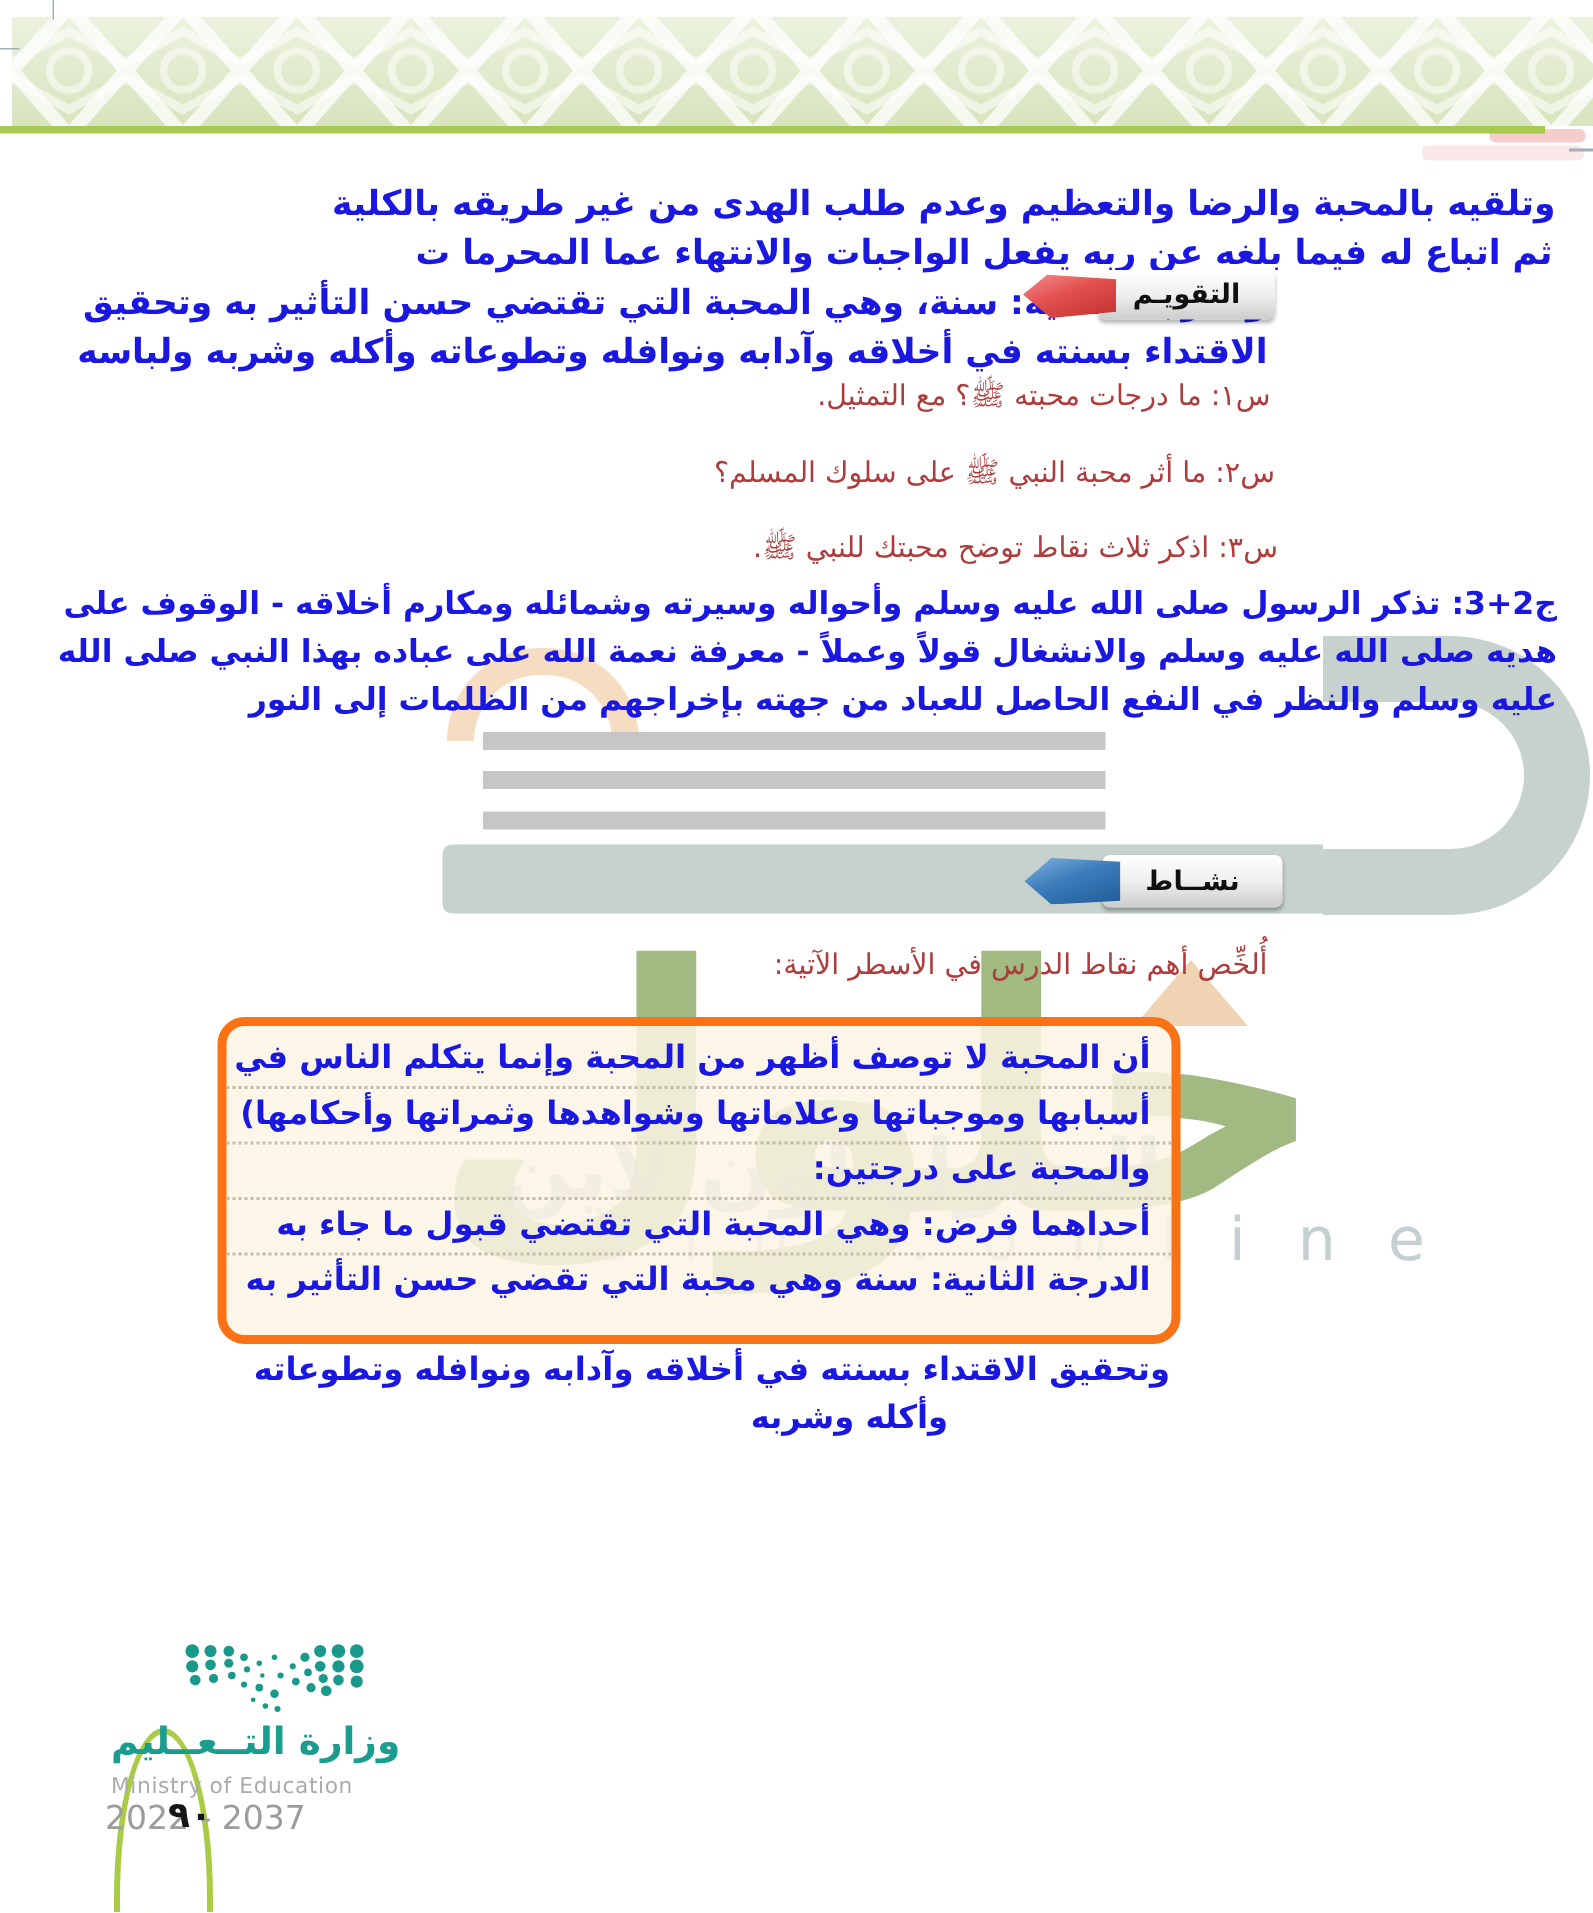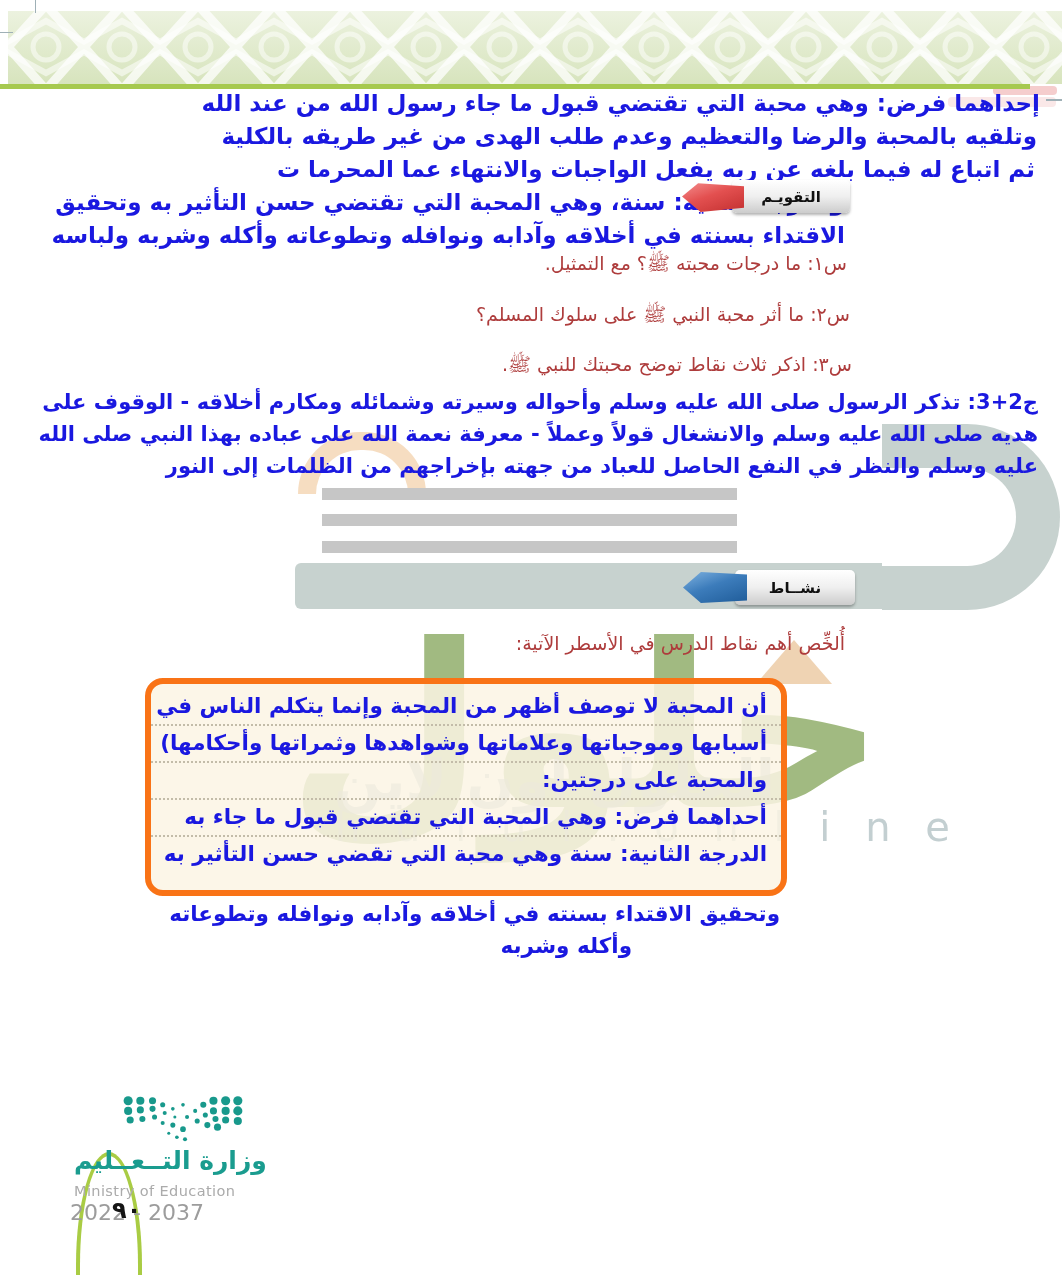--- a/index.html
+++ b/index.html
@@ -32,21 +32,21 @@
     color:#ae3c3c;direction:rtl;text-align:right;white-space:nowrap;
     font-size:19px;z-index:3;
   }
 
   
   .tab-label{
     display:flex;align-items:center;justify-content:center;
     height:33px;border-radius:5px;
     background:linear-gradient(180deg,#ffffff 0%,#efefef 50%,#cccccc 100%);
     box-shadow:0 2px 3px rgba(0,0,0,.30);
-    color:#101010;font-weight:bold;font-size:15px;direction:rtl;
+    color:#101010;font-weight:bold;font-size:18px;direction:rtl;
     z-index:3;
   }
   .tab-arrow{z-index:4;}
   .arrow-red{
     background:linear-gradient(160deg,#f59090 0%,#e35050 45%,#c22f2f 100%);
     clip-path:polygon(0 48%,26% 4%,100% 14%,100% 86%,30% 100%);
   }
   .arrow-blue{
     background:linear-gradient(160deg,#7fb2e0 0%,#3c7cbb 45%,#1f5c99 100%);
     clip-path:polygon(0 50%,28% 0,100% 8%,100% 92%,28% 100%);
@@ -142,21 +142,20 @@
   <div class="abs smudge" style="left:948px;top:97px;width:108px;height:10px;background:rgba(226,112,112,.16);"></div>
 
   <div class="abs wm wm-peach-arc"></div>
   <div class="abs wm wm-band"></div>
   <div class="abs wm wm-arc"></div>
   <div class="abs wm wm-peach-tri"></div>
   <div class="abs wm wm-word">حلول</div>
   <div class="abs wm wm-sub-ar">الحلول اون لاين</div>
   <div class="abs wm wm-sub-en">h ü l u l . o n l i n e</div>
 
-  <div class="abs hand intro" style="top:88px;right:22px;">إحداهما فرض: وهي محبة التي تقتضي قبول ما جاء رسول الله من عند الله</div>
   <div class="abs hand intro" style="top:121px;right:25px;">وتلقيه بالمحبة والرضا والتعظيم وعدم طلب الهدى من غير طريقه بالكلية</div>
   <div class="abs hand intro" style="top:154px;right:27px;">ثم اتباع له فيما بلغه عن ربه يفعل الواجبات والانتهاء عما المحرما ت</div>
   <div class="abs hand intro" style="top:187px;right:217px;">والدرجة الثانية: سنة، وهي المحبة التي تقتضي حسن التأثير به وتحقيق</div>
   <div class="abs hand intro" style="top:220px;right:217px;">الاقتداء بسنته في أخلاقه وآدابه ونوافله وتطوعاته وأكله وشربه ولباسه</div>
 
   <div class="abs tab-arrow arrow-red" style="right:318px;top:182px;width:62px;height:30px;"></div>
   <div class="abs tab-label" style="right:212px;top:180px;width:118px;">
     <span>التقويـم</span>
   </div>
 

